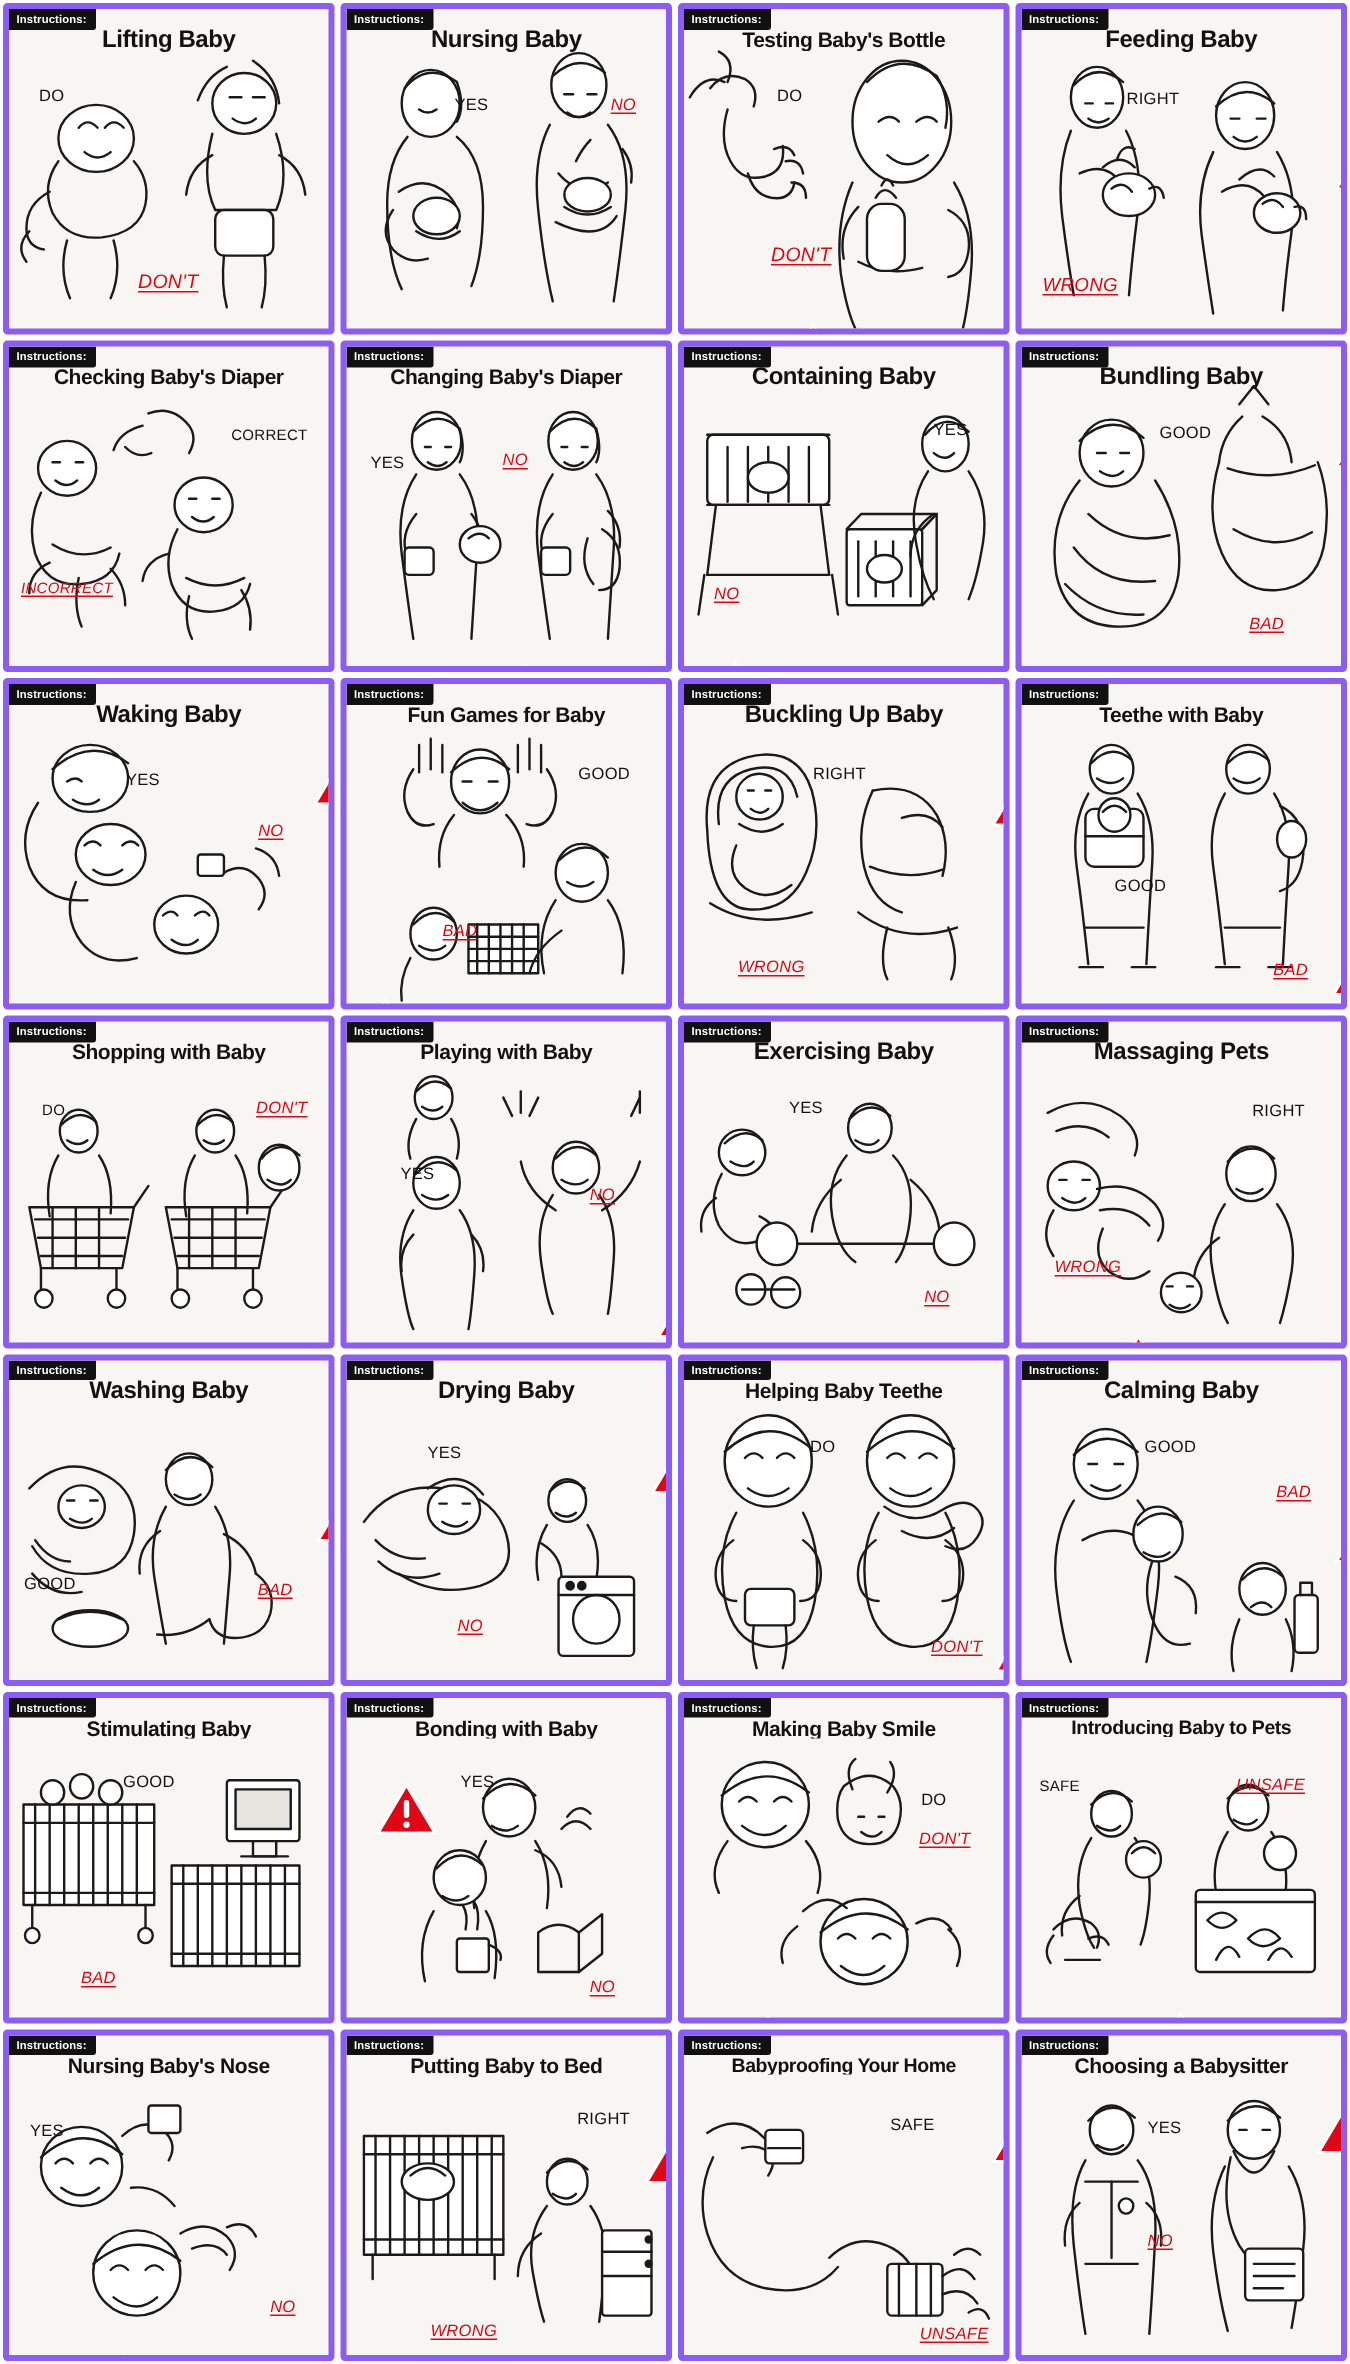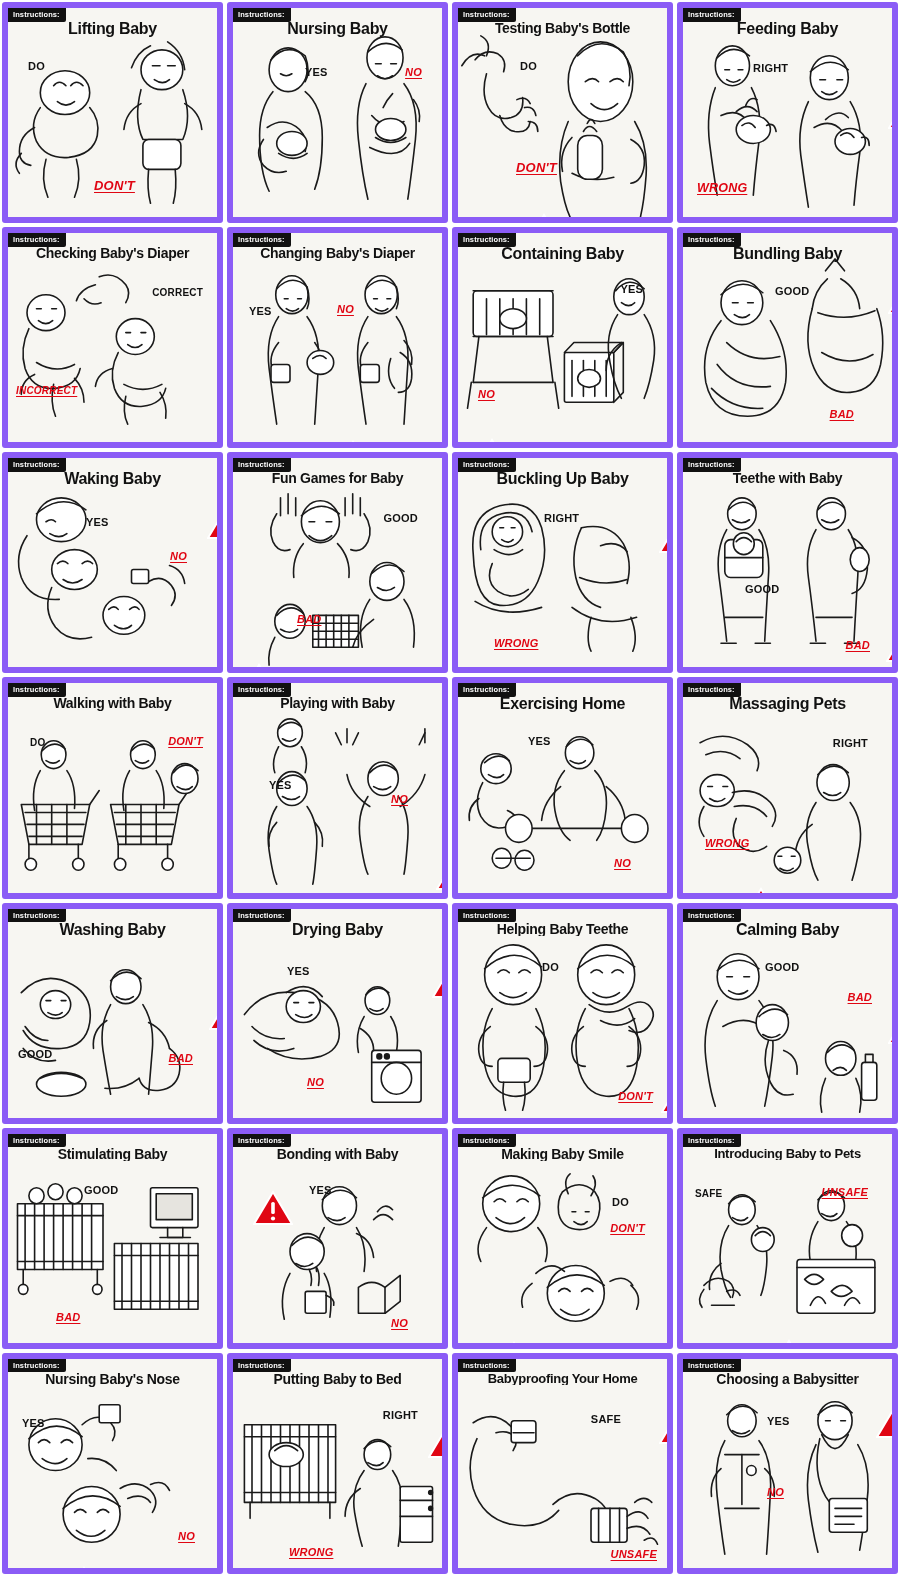--- a/index.html
+++ b/index.html
@@ -20,21 +20,21 @@
     grid-template-columns: repeat(4, 1fr);
     grid-template-rows: repeat(7, 1fr);
     gap: 4px;
     padding: 2px;
     box-sizing: border-box;
     background: #ffffff;
   }
   .card {
     position: relative;
     background: #f7f6f2;
-    border: 6px solid #8b5cf6;
+    border: 4px solid #8b5cf6;
     border-radius: 3px;
     overflow: hidden;
     box-sizing: border-box;
   }
   .card-inner {
     position: absolute;
     inset: 0;
     overflow: hidden;
   }
   
@@ -69,21 +69,21 @@
     white-space: nowrap;
     overflow: hidden;
   }
   .title.small { font-size: 14px; }
   .title.xsmall { font-size: 13px; }
 
   
   .lbl {
     position: absolute;
     font-size: 11px;
-    font-weight: bold;
+    font-weight: normal;
     letter-spacing: 0.2px;
     z-index: 5;
     white-space: nowrap;
   }
   .lbl.good { color: #111111; }
   .lbl.bad {
     color: #e00613;
     font-style: italic;
     text-decoration: underline;
     text-underline-offset: 2px;
@@ -653,21 +653,21 @@
             <rect x="18.2" y="12" width="3.6" height="12" rx="1.6" fill="#ffffff"></rect>
             <circle cx="20" cy="28.5" r="2.1" fill="#ffffff"></circle>
           </svg>
       </div>
     </div>
   </div>
 
   <div class="card">
     <div class="card-inner">
       <div class="instr-tab">Instructions:</div>
-      <div class="title small">Walking with Baby</div>
+      <div class="title small">Shopping with Baby</div>
       <div class="art">
         <svg viewBox="0 0 220 210" preserveAspectRatio="none">
           <g class="ink">
             <ellipse cx="48" cy="72" rx="13" ry="14" class="fillw"></ellipse>
             <path d="M36 68 q12 -12 24 -2"></path>
             <path d="M40 78 q8 5 14 0"></path>
             <path d="M34 88 q-10 16 -6 40"></path>
             <path d="M62 88 q10 14 8 38"></path>
             <path d="M14 122 h72 l-8 40 h-56 z"></path>
             <path d="M18 130 h64"></path>
@@ -758,21 +758,21 @@
             <rect x="18.2" y="12" width="3.6" height="12" rx="1.6" fill="#ffffff"></rect>
             <circle cx="20" cy="28.5" r="2.1" fill="#ffffff"></circle>
           </svg>
       </div>
     </div>
   </div>
 
   <div class="card">
     <div class="card-inner">
       <div class="instr-tab">Instructions:</div>
-      <div class="title">Exercising Home</div>
+      <div class="title">Exercising Baby</div>
       <div class="art">
         <svg viewBox="0 0 220 210" preserveAspectRatio="none">
           <g class="ink">
             <ellipse cx="40" cy="86" rx="16" ry="15" class="fillw"></ellipse>
             <path d="M28 80 q14 -12 26 -2"></path>
             <path d="M32 92 q10 6 16 0"></path>
             <path d="M26 100 q-10 18 -2 34 q10 16 28 10"></path>
             <path d="M22 116 q-12 8 -10 22"></path>
             <path d="M52 128 q14 6 14 22"></path>
             <ellipse cx="128" cy="70" rx="15" ry="16" class="fillw"></ellipse>

